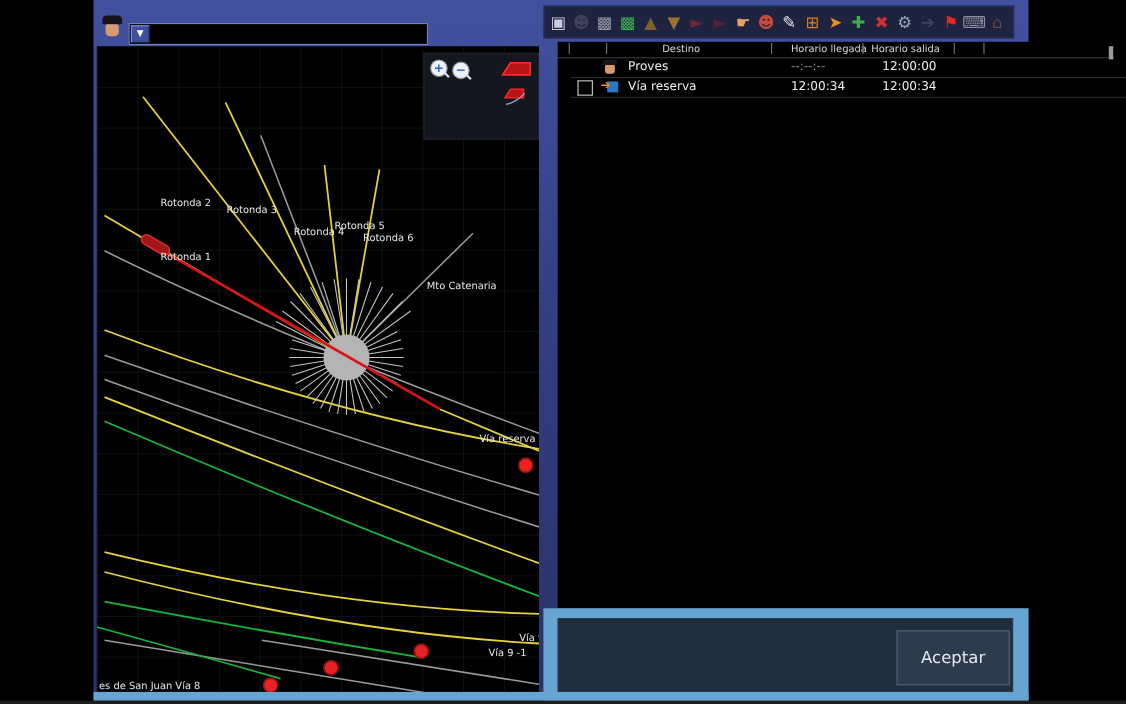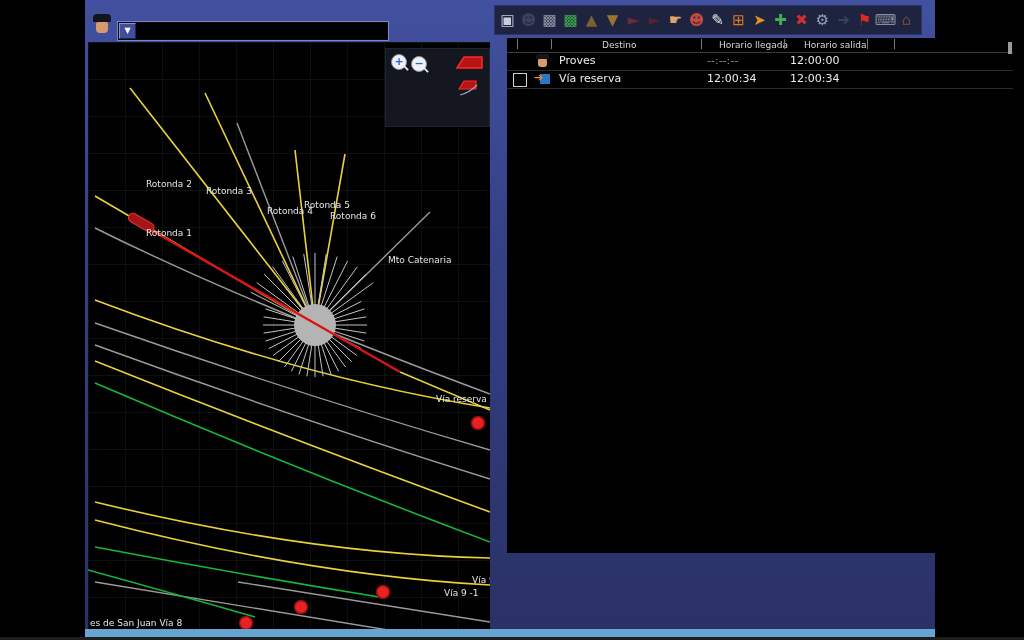--- a/index.html
+++ b/index.html
@@ -34,21 +34,21 @@
   .toolbar{position:absolute;left:409px;top:5px;width:428px;height:30px;background:#1e2340;
            border:1px solid #2c3466;display:flex;align-items:center;padding-left:2px;box-sizing:border-box;}
   .tbtn{width:21px;height:24px;display:flex;align-items:center;justify-content:center;cursor:default;}
   .tbtn span{font-size:15px;line-height:1;}
 
   
   .table{position:absolute;left:422px;top:38px;width:506px;height:515px;background:#000;color:#eee;}
   .thead{position:relative;height:14px;border-bottom:1px solid #3a3a3a;font-size:9px;color:#d8d8d8;}
   .thead .h{position:absolute;top:2px;white-space:nowrap;}
   .tick{position:absolute;top:1px;width:1px;height:10px;background:#7a7a7a;}
-  .trow{position:absolute;left:0;width:100%;height:17px;border-bottom:1px solid #2c2c2c;font-size:11px;}
+  .trow{position:absolute;left:12px;width:100%;height:17px;border-bottom:1px solid #2c2c2c;font-size:11px;}
   .cell{position:absolute;top:1px;white-space:nowrap;}
   .dim{color:#8f8f8f;}
   .checkbox{position:absolute;left:6px;top:2px;width:12px;height:12px;border:1px solid #cfcfcf;background:#000;}
   .mini-conductor{position:absolute;left:28px;top:1px;width:14px;height:15px;}
   .mini-conductor .cap{width:13px;height:5px;background:#14141d;border-radius:3px 3px 0 0;margin:0 auto;}
   .mini-conductor .face{width:9px;height:8px;background:#d79a6e;border-radius:1px 1px 3px 3px;margin:0 auto;}
   .mini-assign{position:absolute;left:28px;top:2px;width:15px;height:13px;}
   .mini-assign .sq{position:absolute;right:0;top:1px;width:10px;height:10px;background:#2878c8;}
   .mini-assign .ar{position:absolute;left:-1px;top:-2px;color:#f09020;font-size:11px;font-weight:bold;}
   .scroll-thumb{position:absolute;right:1px;top:4px;width:4px;height:12px;background:#9a9a9a;}
@@ -261,21 +261,21 @@
     </div>
 
   <div class="table">
     <div class="thead">
       <div class="tick" style="left:10px;"></div>
       <div class="tick" style="left:44px;"></div>
       <div class="h" style="left:52px;margin-left:43px;">Destino</div>
       <div class="tick" style="left:194px;"></div>
       <div class="h" style="left:200px;padding-left:12px;">Horario llegada</div>
       <div class="tick" style="left:277px;"></div>
-      <div class="h" style="left:297px;">Horario salida</div>
+      <div class="h" style="left:265px;padding-left:20px;">Horario salida</div>
       <div class="tick" style="left:360px;"></div>
       <div class="tick" style="left:387px;"></div>
       <div class="scroll-thumb"></div>
     </div>
 
     <div class="trow" style="top:15px;">
       <div class="mini-conductor">
           <div class="cap"></div>
           <div class="face"></div>
         </div>
@@ -290,15 +290,20 @@
           <div class="sq"></div>
           <div class="ar">➔</div>
         </div>
       <div class="cell" style="left:52px;">Vía reserva</div>
       <div class="cell" style="left:200px;">12:00:34</div>
       <div class="cell" style="left:283px;">12:00:34</div>
     </div>
   </div>
 
   <div class="bottom-strip"></div>
+  <div class="frame">
+    <div class="footer-panel">
+      <div class="accept-btn">Aceptar</div>
+    </div>
+  </div>
 
 </div>
 <div class="screen-bottom"></div>
 
 </body></html>

